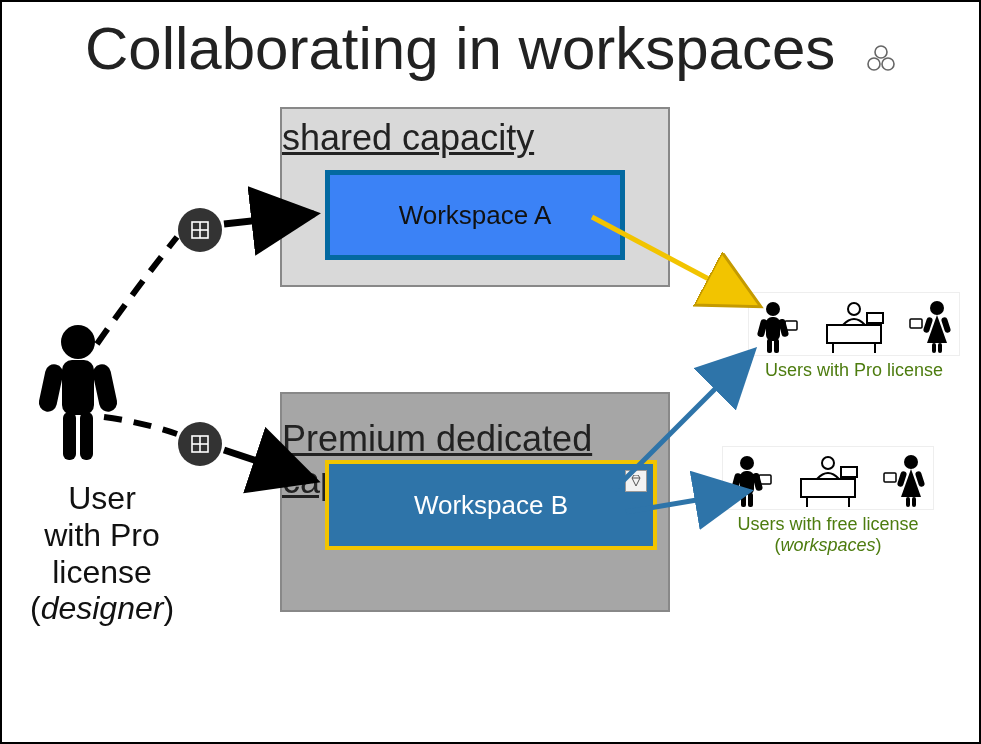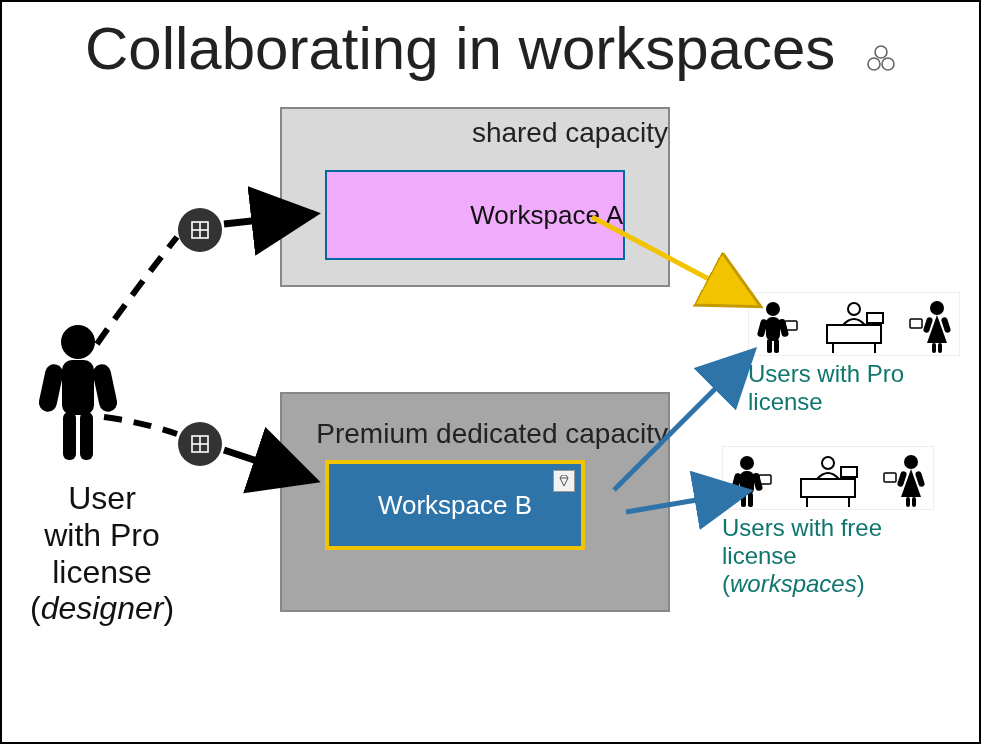--- a/index.html
+++ b/index.html
@@ -6,33 +6,33 @@
   .page{position:relative;width:981px;height:744px;box-sizing:border-box;border:2px solid #000;}
   .title{position:absolute;left:0;right:0;top:12px;text-align:center;font-size:60px;color:#222;}
   .title-icon{display:inline-block;vertical-align:middle;margin-left:14px;}
   .person-svg{position:absolute;}
   .caption{position:absolute;font-size:32px;color:#111;text-align:center;line-height:1.15;}
   .caption .italic{font-style:italic;margin-top:20px;}
   
   .cap{position:absolute;box-sizing:border-box;border:2px solid #888;}
   .cap.shared{background:#d9d9d9;}
   .cap.premium{background:#a6a6a6;}
-  .cap-label{position:absolute;left:0;right:0;text-align:right;font-size:28px;color:#222;}
+  .cap-label{position:absolute;left:0;right:0;text-align:left;font-size:36px;color:#222;text-decoration:underline;}
   
   .ws{position:absolute;box-sizing:border-box;display:flex;align-items:center;justify-content:center;font-size:26px;color:#111;}
-  .ws-a{background:#f0abfc;border:2px solid #0369a1;justify-content:flex-end;}
+  .ws-a{background:#3b82f6;border:5px solid #0369a1;}
   .ws-b{background:#2e74a9;border:4px solid #f2c400;color:#fff;}
   .diamond-badge{position:absolute;width:20px;height:20px;background:#f2f2f2;border:1px solid #999;display:flex;align-items:center;justify-content:center;}
   
   .node-circle{position:absolute;width:44px;height:44px;border-radius:50%;background:#333;display:flex;align-items:center;justify-content:center;}
   .node-circle svg{display:block;}
   
   .ugrp{position:absolute;box-sizing:border-box;}
   .ugrp-row{display:flex;align-items:flex-end;justify-content:space-between;height:58px;padding:2px 4px;border:1px solid #eee;}
-  .ugrp-label{font-size:24px;color:#0f766e;margin-top:4px;}
+  .ugrp-label{text-align:center;font-size:18px;color:#4d7c0f;margin-top:4px;}
   .ugrp-label .italic{font-style:italic;}
   
   svg.overlay{position:absolute;left:0;top:0;width:981px;height:744px;pointer-events:none;}
 </style>
 </head>
 <body>
 
 <div class="page">
 
   <div class="title">
@@ -68,21 +68,21 @@
   <div class="cap shared" style="left:278px;top:105px;width:390px;height:180px;">
     <div class="cap-label" style="top:8px;">shared capacity</div>
   </div>
   <div class="ws ws-a" style="left:323px;top:168px;width:300px;height:90px;">
     <span>Workspace A</span>
   </div>
 
   <div class="cap premium" style="left:278px;top:390px;width:390px;height:220px;">
     <div class="cap-label" style="top:24px;">Premium dedicated capacity</div>
   </div>
-  <div class="ws ws-b" style="left:323px;top:458px;width:260px;height:90px;">
+  <div class="ws ws-b" style="left:323px;top:458px;width:332px;height:90px;">
     <span>Workspace B</span>
     <span class="diamond-badge" style="right:6px;top:6px;">
       <svg width="12" height="12" viewBox="0 0 12 12">
           <path d="M2 3 L10 3 L6 11 Z M2 3 L4 0 L8 0 L10 3" fill="none" stroke="#555" stroke-width="1"></path>
         </svg>
     </span>
   </div>
 
   <div class="node-circle" style="left:176px;top:206px;">
     <svg width="22" height="22" viewBox="0 0 22 22">

